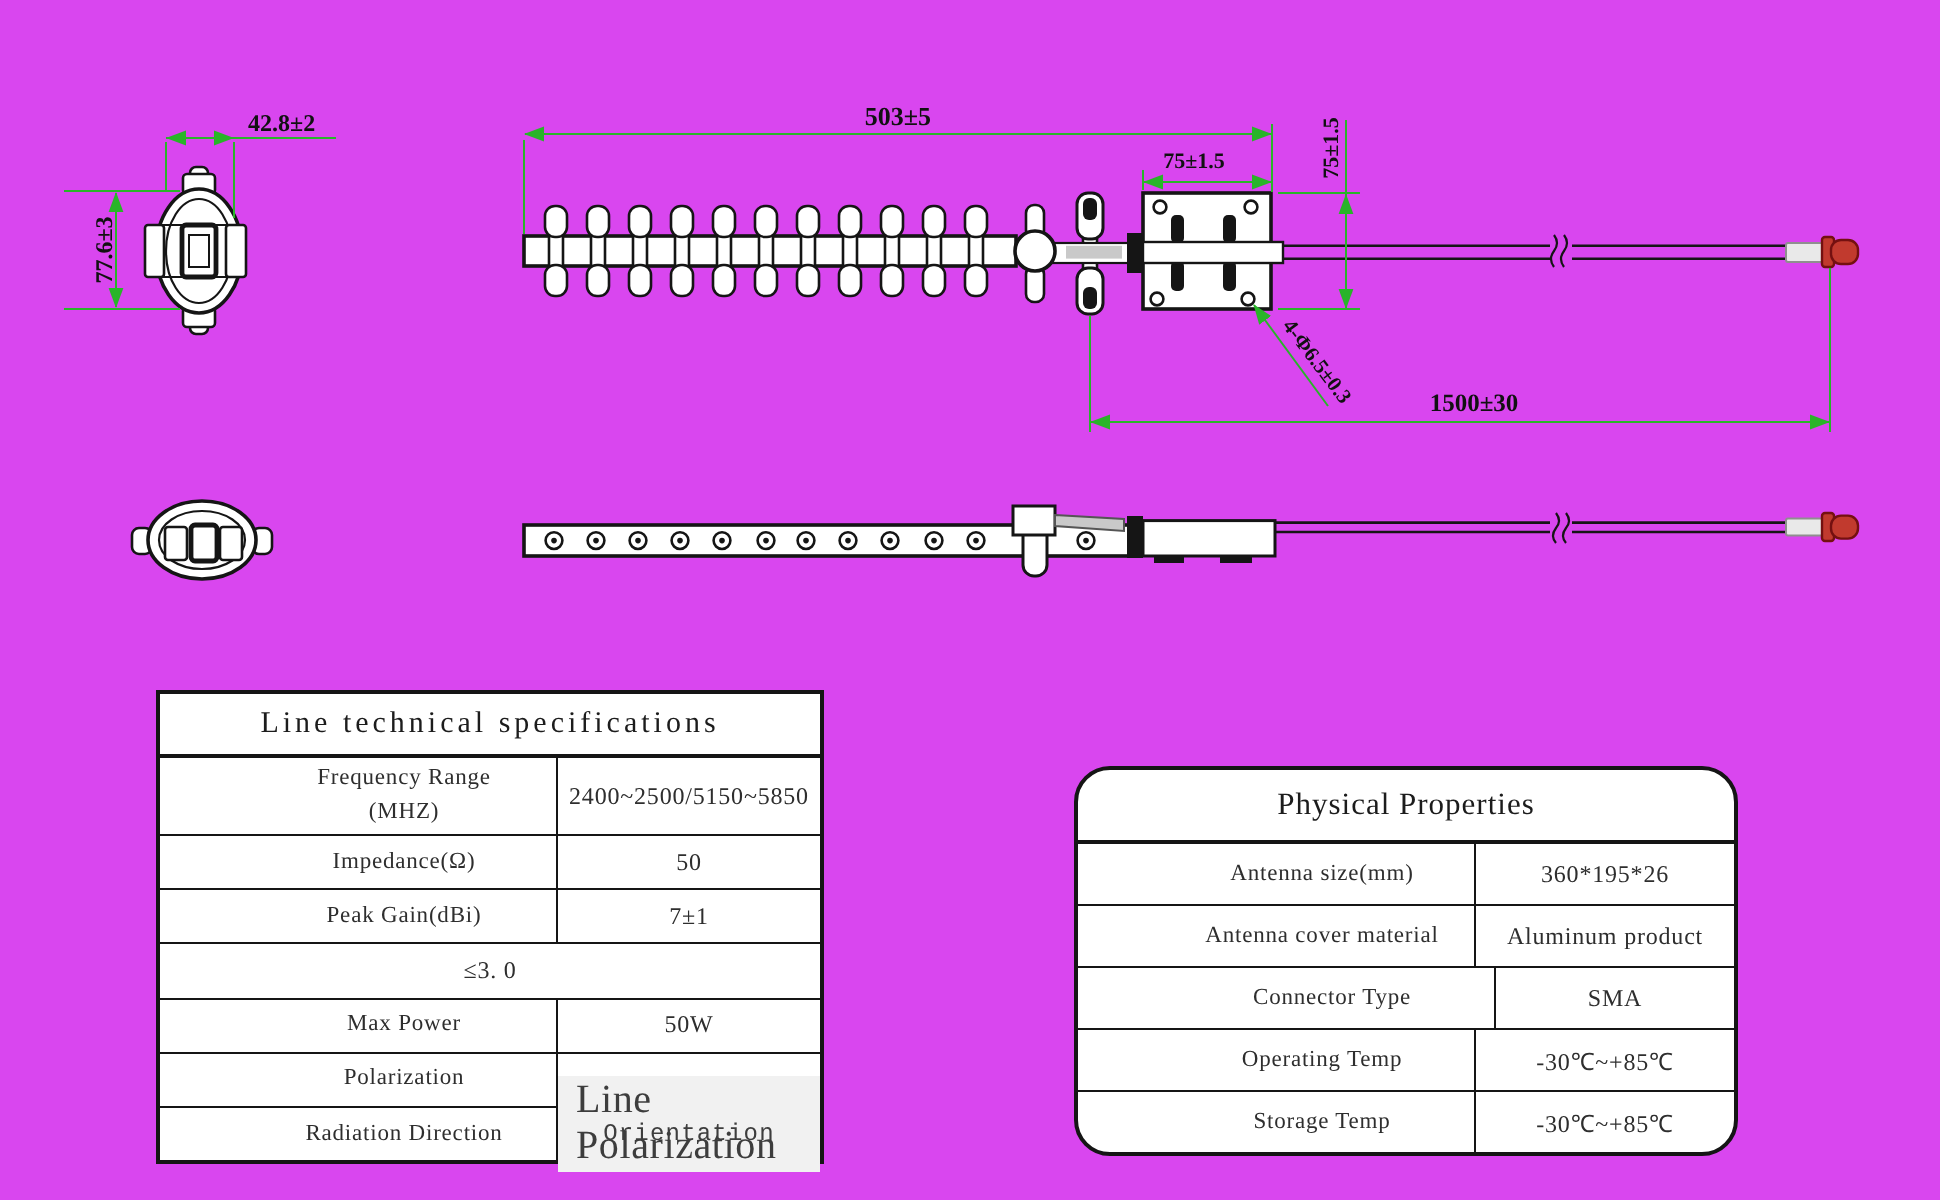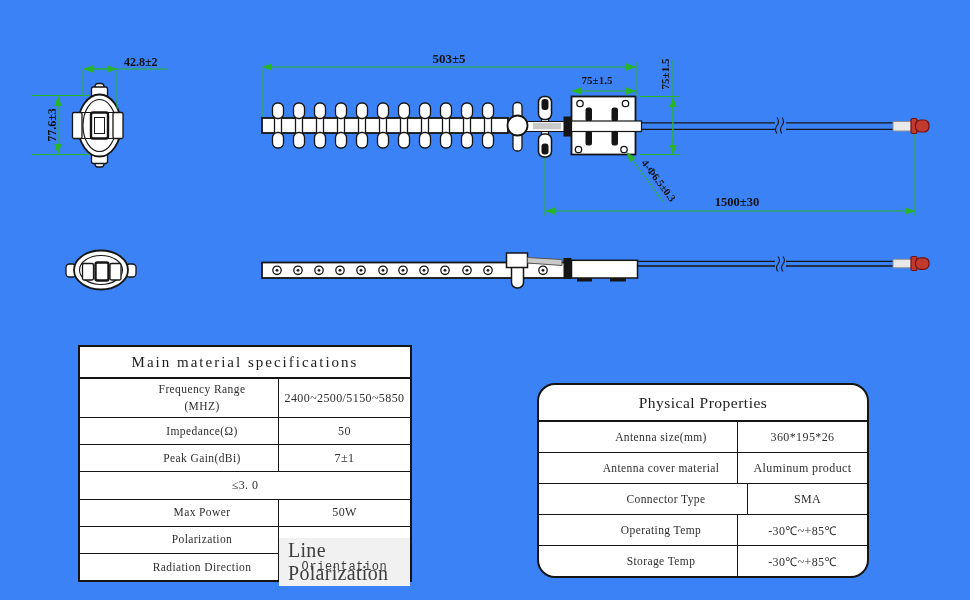--- a/index.html
+++ b/index.html
@@ -1,16 +1,16 @@
 <!DOCTYPE html>
 <html><head>
 <meta charset="utf-8">
 <style>
   html,body{margin:0;padding:0;background:#fff;}
-  .canvas{position:relative;width:970px;height:600px;background:#3b82f6;overflow:hidden;
+  .canvas{position:relative;width:970px;height:600px;background:#d946ef;overflow:hidden;
           font-family:"Liberation Serif", serif;}
   svg text{font-family:"Liberation Serif", serif;fill:#111;font-weight:600;}
   .wh{fill:#fff;stroke:#151515;stroke-width:1.3;}
   .whk{fill:#fff;stroke:#151515;stroke-width:1.8;}
   .blk{fill:#151515;stroke:none;}
   .dim{stroke:#29b429;stroke-width:1;fill:none;}
 
   
   .tbl{position:absolute;background:#fff;border:2px solid #151515;display:flex;
        flex-direction:column;box-sizing:border-box;color:#2e2e2e;}
@@ -203,21 +203,21 @@
     <text x="641" y="163" font-size="10.5" text-anchor="start" transform="rotate(53 641 163)">4-Φ6.5±0.3</text>
 
     <path class="dim" d="M545,158 V216"></path>
     <path class="dim" d="M915,134 V216"></path>
     <path class="dim" d="M545.5,211 H914.5" marker-start="url(#ar)" marker-end="url(#ar)"></path>
     <text x="737" y="205.5" font-size="12.5" text-anchor="middle">1500±30</text>
   </g>
 </svg>
 
 <div class="tbl spec">
-  <div class="t-title">Main material specifications</div>
+  <div class="t-title">Line technical specifications</div>
   <div class="t-row tall">
     <div class="t-label">
       <span>Frequency Range</span>
       <span>(MHZ)</span>
     </div>
     <div class="t-value">2400~2500/5150~5850</div>
   </div>
   <div class="t-row">
     <div class="t-label">Impedance(Ω)</div>
     <div class="t-value">50</div>

